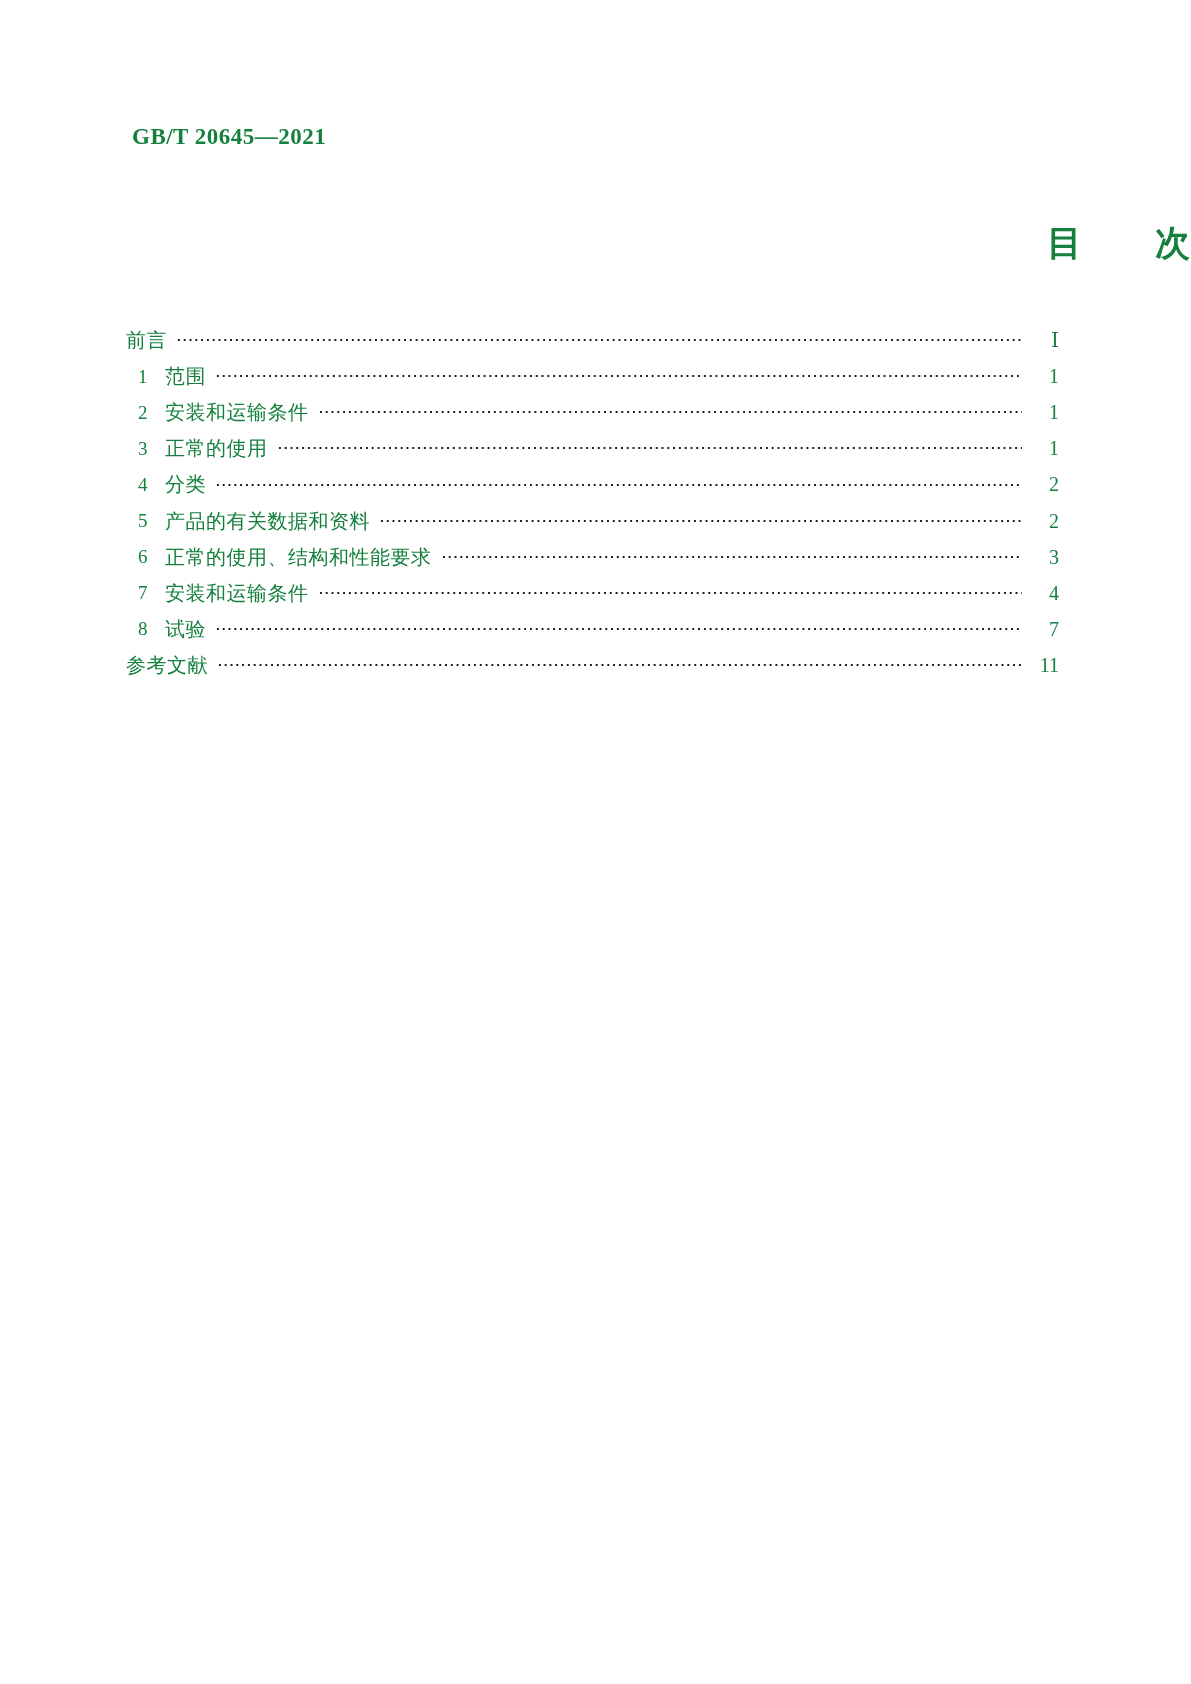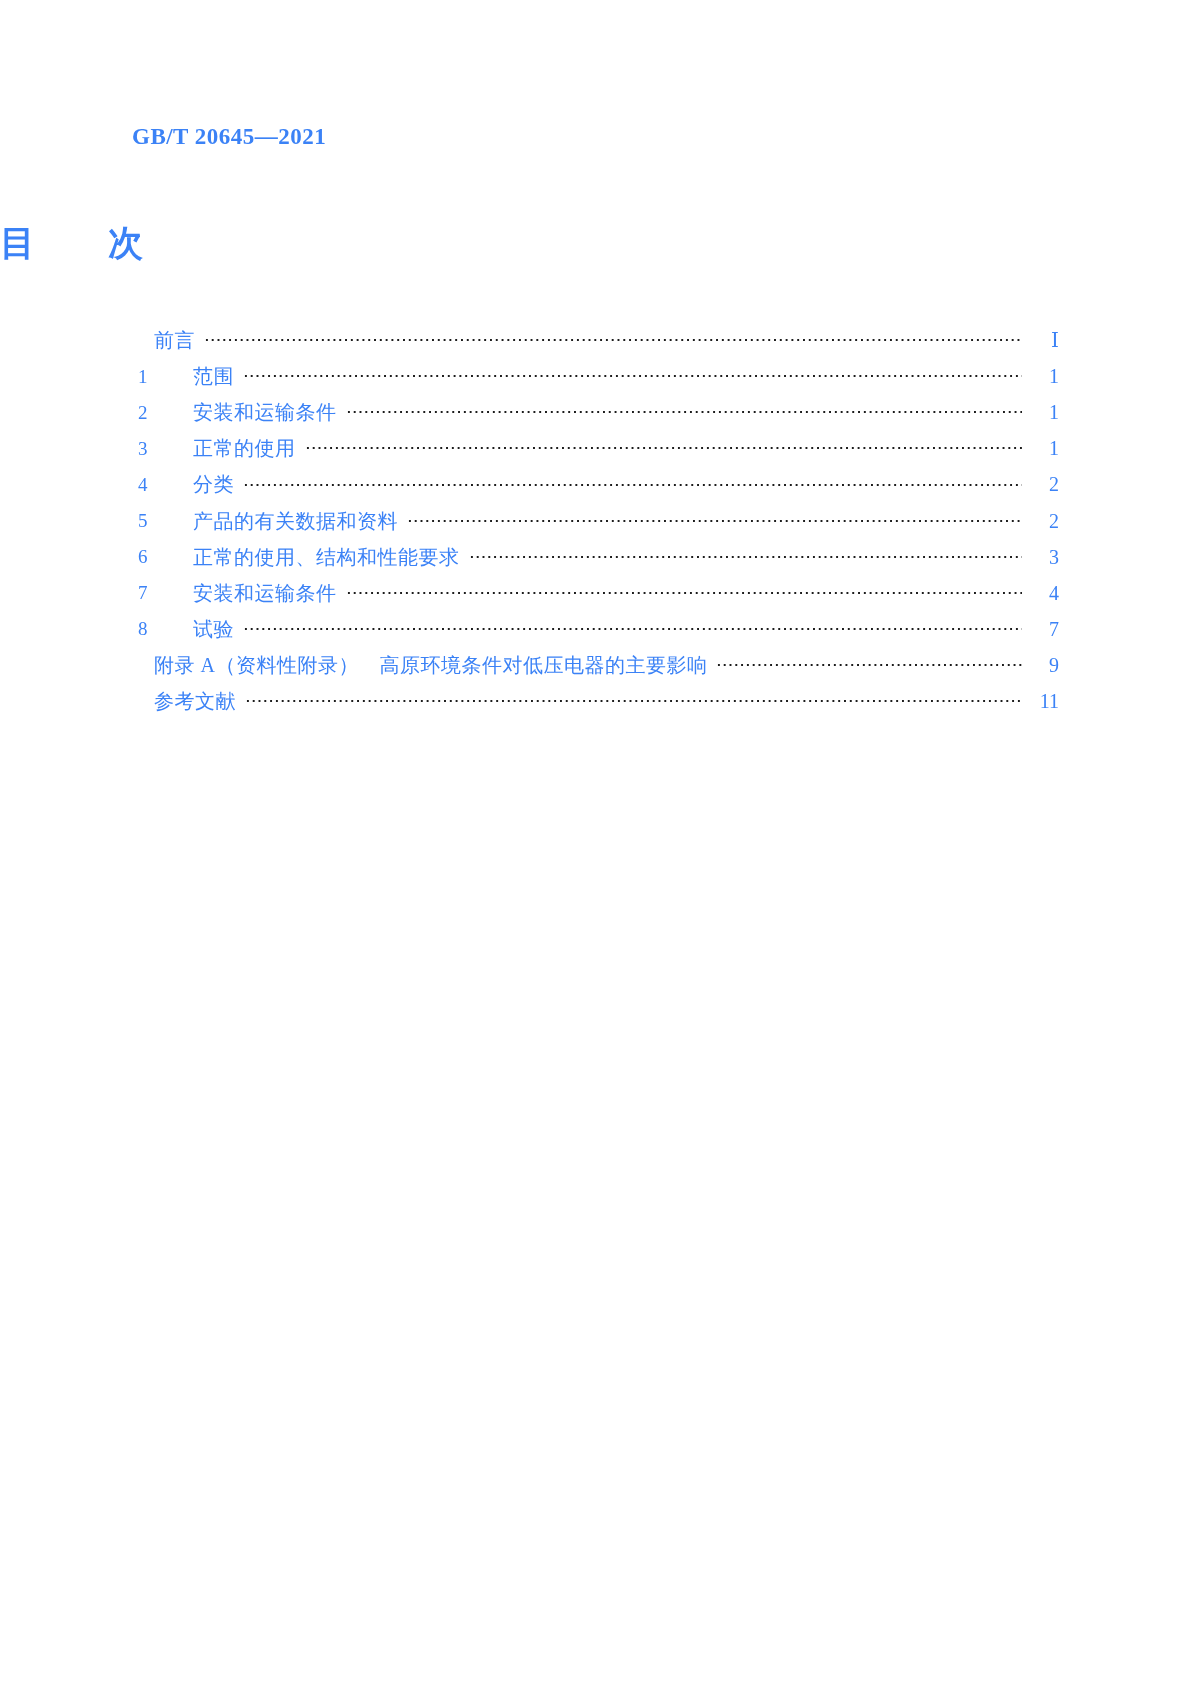--- a/index.html
+++ b/index.html
@@ -7,39 +7,39 @@
     padding: 0;
     background: #ffffff;
   }
   .doc-page {
     position: relative;
     width: 1191px;
     height: 1376px;
     background: #ffffff;
     overflow: hidden;
     font-family: "Liberation Serif", "DejaVu Serif", serif;
-    color: #3b82f6;
+    color: #15803d;
     text-decoration: underline;
   }
   .doc-code {
     position: absolute;
     left: 132px;
     top: 124px;
     font-size: 23px;
     font-weight: 700;
     letter-spacing: 0.5px;
     white-space: nowrap;
   }
   .toc-title {
     position: absolute;
     left: 0;
     right: 0;
     top: 220px;
     margin: 0;
-    text-align: left;
+    text-align: right;
     font-size: 35px;
     font-weight: 700;
     letter-spacing: 1px;
   }
   .toc {
     position: absolute;
     left: 126px;
     right: 132px;
     top: 322px;
   }
@@ -54,21 +54,20 @@
     flex: 0 0 auto;
     box-sizing: content-box;
     padding-left: 12px;
     width: 27px;
     font-size: 19px;
   }
   .toc-row .label {
     flex: 0 0 auto;
     white-space: nowrap;
     letter-spacing: 0.5px;
-    margin-left: 28px;
   }
   .toc-row .leader {
     flex: 1 1 auto;
     align-self: stretch;
     margin: 0 7px 0 9px;
     background-image: radial-gradient(circle, #1c1c1c 1.2px, transparent 1.45px);
     background-size: 5.8px 5.8px;
     background-repeat: repeat-x;
     background-position: 0 center;
   }
@@ -145,26 +144,20 @@
     <span class="pagenum">4</span>
   </div>
 
   <div class="toc-row">
     <span class="num">8</span>
     <span class="label">试验</span>
     <span class="leader"></span>
     <span class="pagenum">7</span>
   </div>
 
-  <div class="toc-row">
-
-    <span class="label">附录 A（资料性附录）　高原环境条件对低压电器的主要影响</span>
-    <span class="leader"></span>
-    <span class="pagenum">9</span>
-  </div>
 
   <div class="toc-row">
 
     <span class="label">参考文献</span>
     <span class="leader"></span>
     <span class="pagenum">11</span>
   </div>
 </div>
 </div>
 

